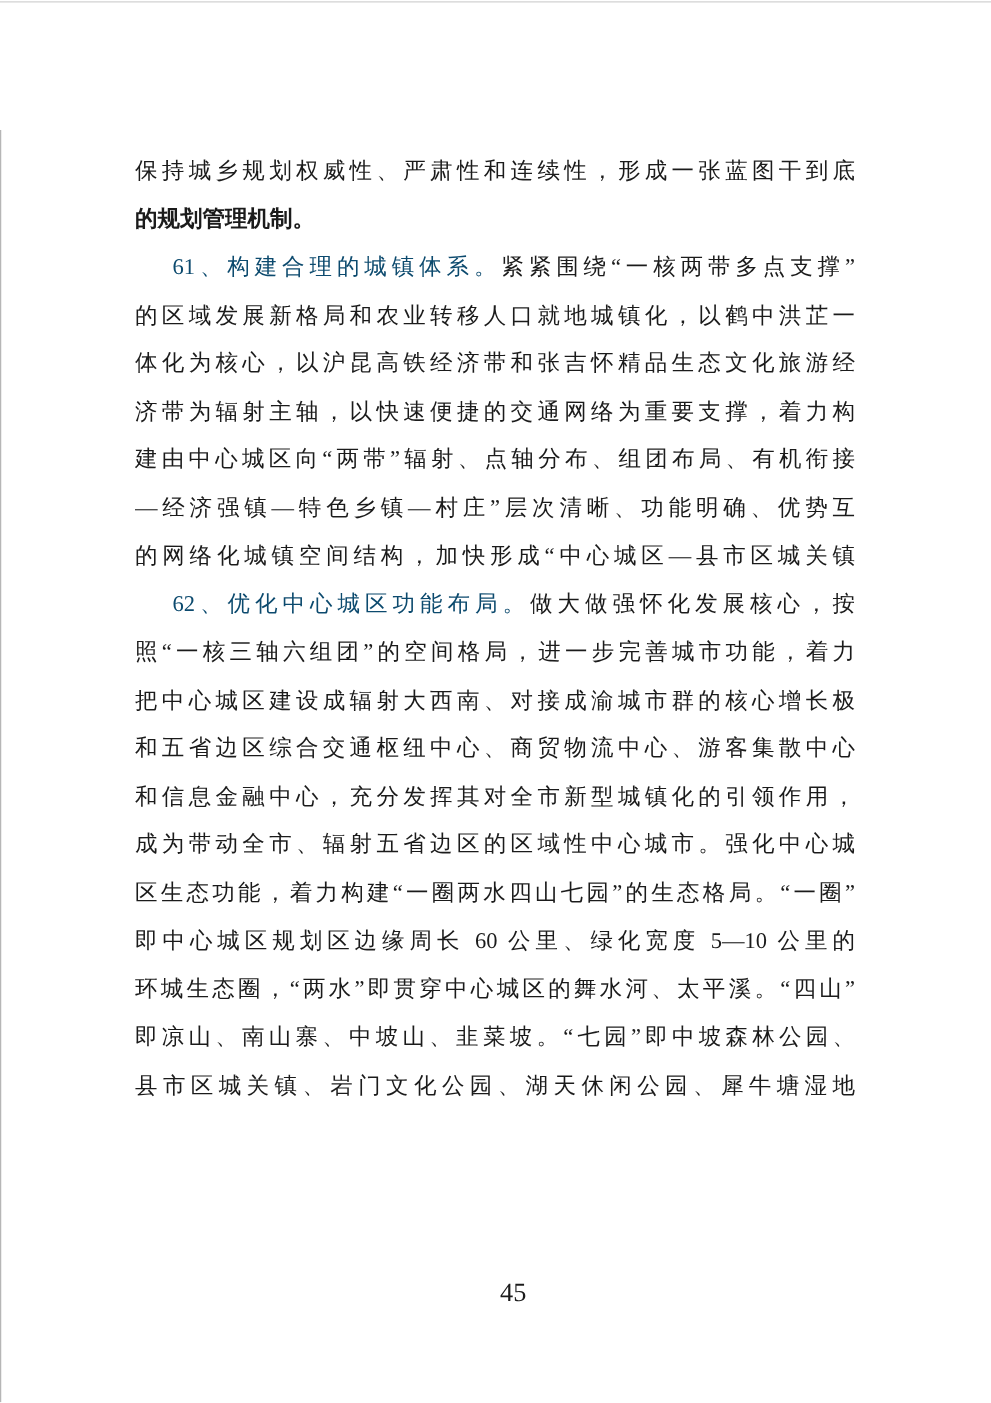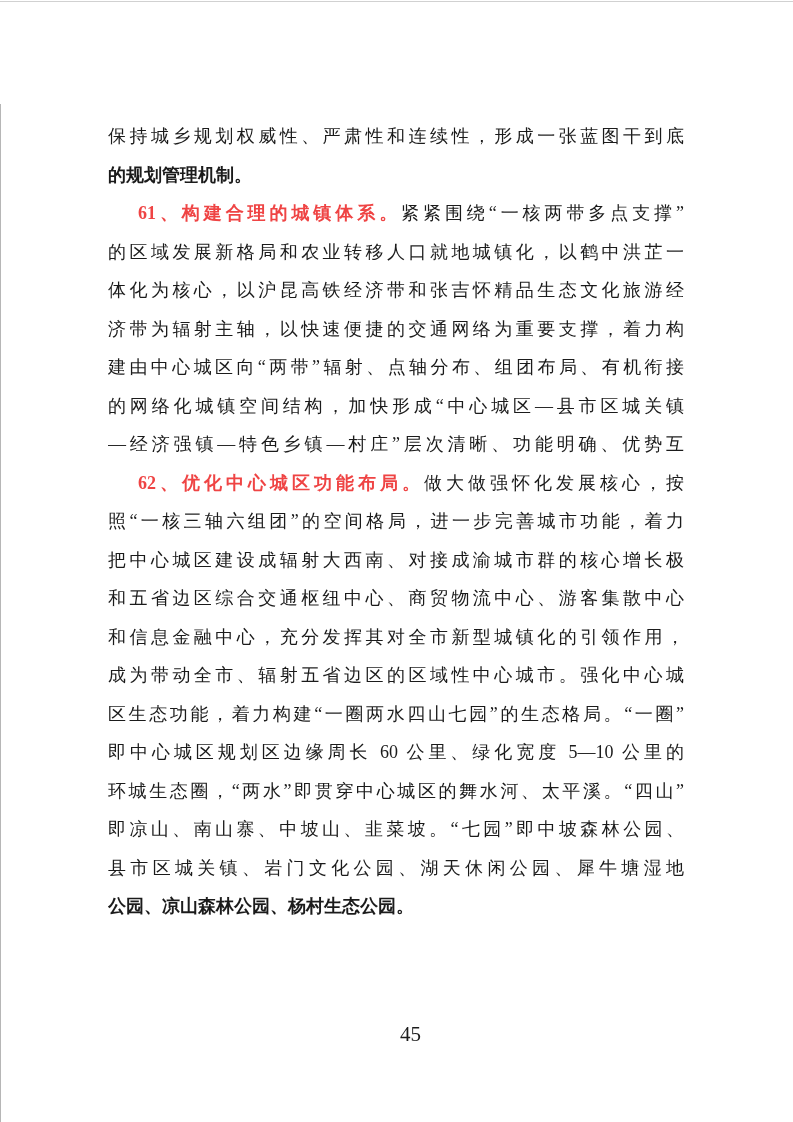--- a/index.html
+++ b/index.html
@@ -32,21 +32,21 @@
     text-align:justify;
     text-align-last:justify;
     height:38.5px;
     overflow:hidden;
   }
   .line.last{
     text-align:left;
     text-align-last:auto;
     font-weight:bold;
   }
-  .line b{font-weight:700;color:#ef4444;}
+  .line b{font-weight:400;color:#0c4a6e;}
   .footer{
     position:absolute;left:14px;top:1022px;width:793px;
     text-align:center;
     font-size:21px;color:#1b1b1b;
   }
 </style>
 </head>
 <body>
 
 <div class="page">
@@ -57,35 +57,34 @@
       <div class="paragraph">
         <div class="line">保持城乡规划权威性、严肃性和连续性，形成一张蓝图干到底</div>
         <div class="line last">的规划管理机制。</div>
       </div>
       <div class="paragraph">
         <div class="line" style="text-indent: 30px;"><b>61、构建合理的城镇体系。</b>紧紧围绕“一核两带多点支撑”</div>
         <div class="line">的区域发展新格局和农业转移人口就地城镇化，以鹤中洪芷一</div>
         <div class="line">体化为核心，以沪昆高铁经济带和张吉怀精品生态文化旅游经</div>
         <div class="line">济带为辐射主轴，以快速便捷的交通网络为重要支撑，着力构</div>
         <div class="line">建由中心城区向“两带”辐射、点轴分布、组团布局、有机衔接</div>
+        <div class="line">—经济强镇—特色乡镇—村庄”层次清晰、功能明确、优势互</div>
         <div class="line">的网络化城镇空间结构，加快形成“中心城区—县市区城关镇</div>
-        <div class="line">—经济强镇—特色乡镇—村庄”层次清晰、功能明确、优势互</div>
       </div>
       <div class="paragraph">
         <div class="line" style="text-indent: 30px;"><b>62、优化中心城区功能布局。</b>做大做强怀化发展核心，按</div>
         <div class="line">照“一核三轴六组团”的空间格局，进一步完善城市功能，着力</div>
         <div class="line">把中心城区建设成辐射大西南、对接成渝城市群的核心增长极</div>
         <div class="line">和五省边区综合交通枢纽中心、商贸物流中心、游客集散中心</div>
         <div class="line">和信息金融中心，充分发挥其对全市新型城镇化的引领作用，</div>
         <div class="line">成为带动全市、辐射五省边区的区域性中心城市。强化中心城</div>
         <div class="line">区生态功能，着力构建“一圈两水四山七园”的生态格局。“一圈”</div>
         <div class="line">即中心城区规划区边缘周长 60 公里、绿化宽度 5—10 公里的</div>
         <div class="line">环城生态圈，“两水”即贯穿中心城区的舞水河、太平溪。“四山”</div>
         <div class="line">即凉山、南山寨、中坡山、韭菜坡。“七园”即中坡森林公园、</div>
         <div class="line">县市区城关镇、岩门文化公园、湖天休闲公园、犀牛塘湿地</div>
-        <div class="line last">公园、凉山森林公园、杨村生态公园。</div>
       </div>
     </main>
 
   <div class="footer">
     <span>45</span>
   </div>
 </div>
 
 </body></html>

